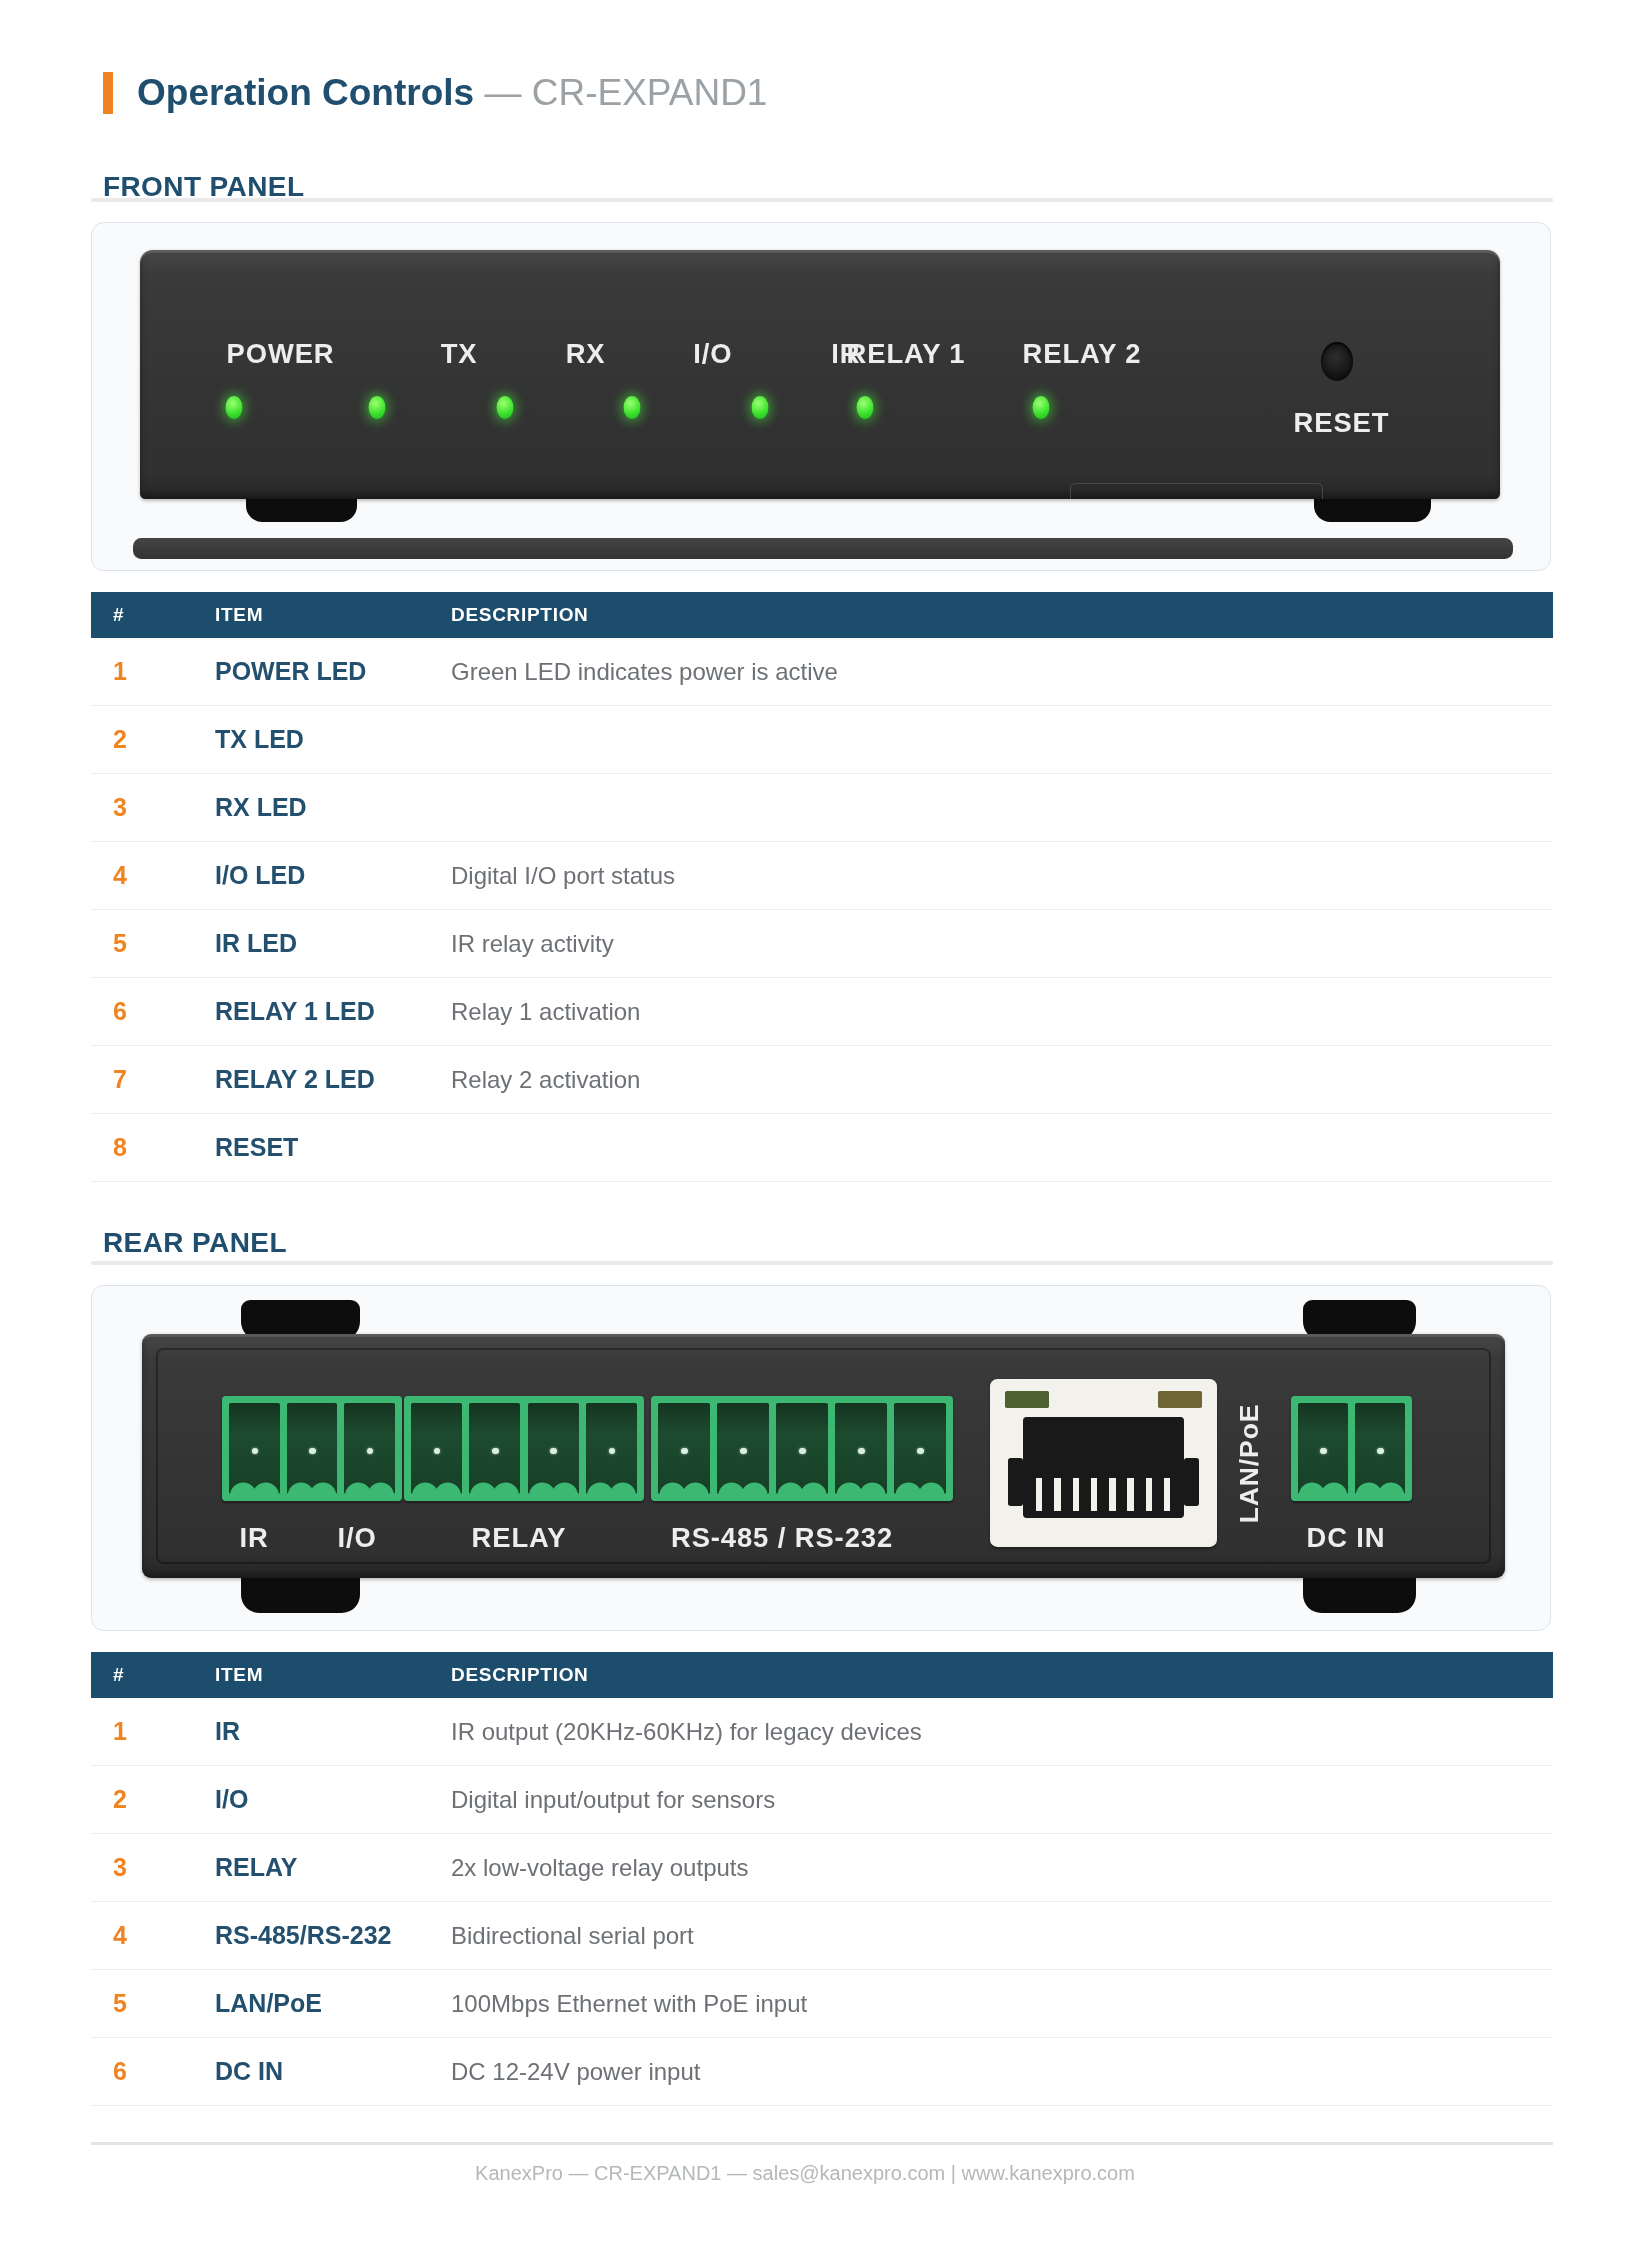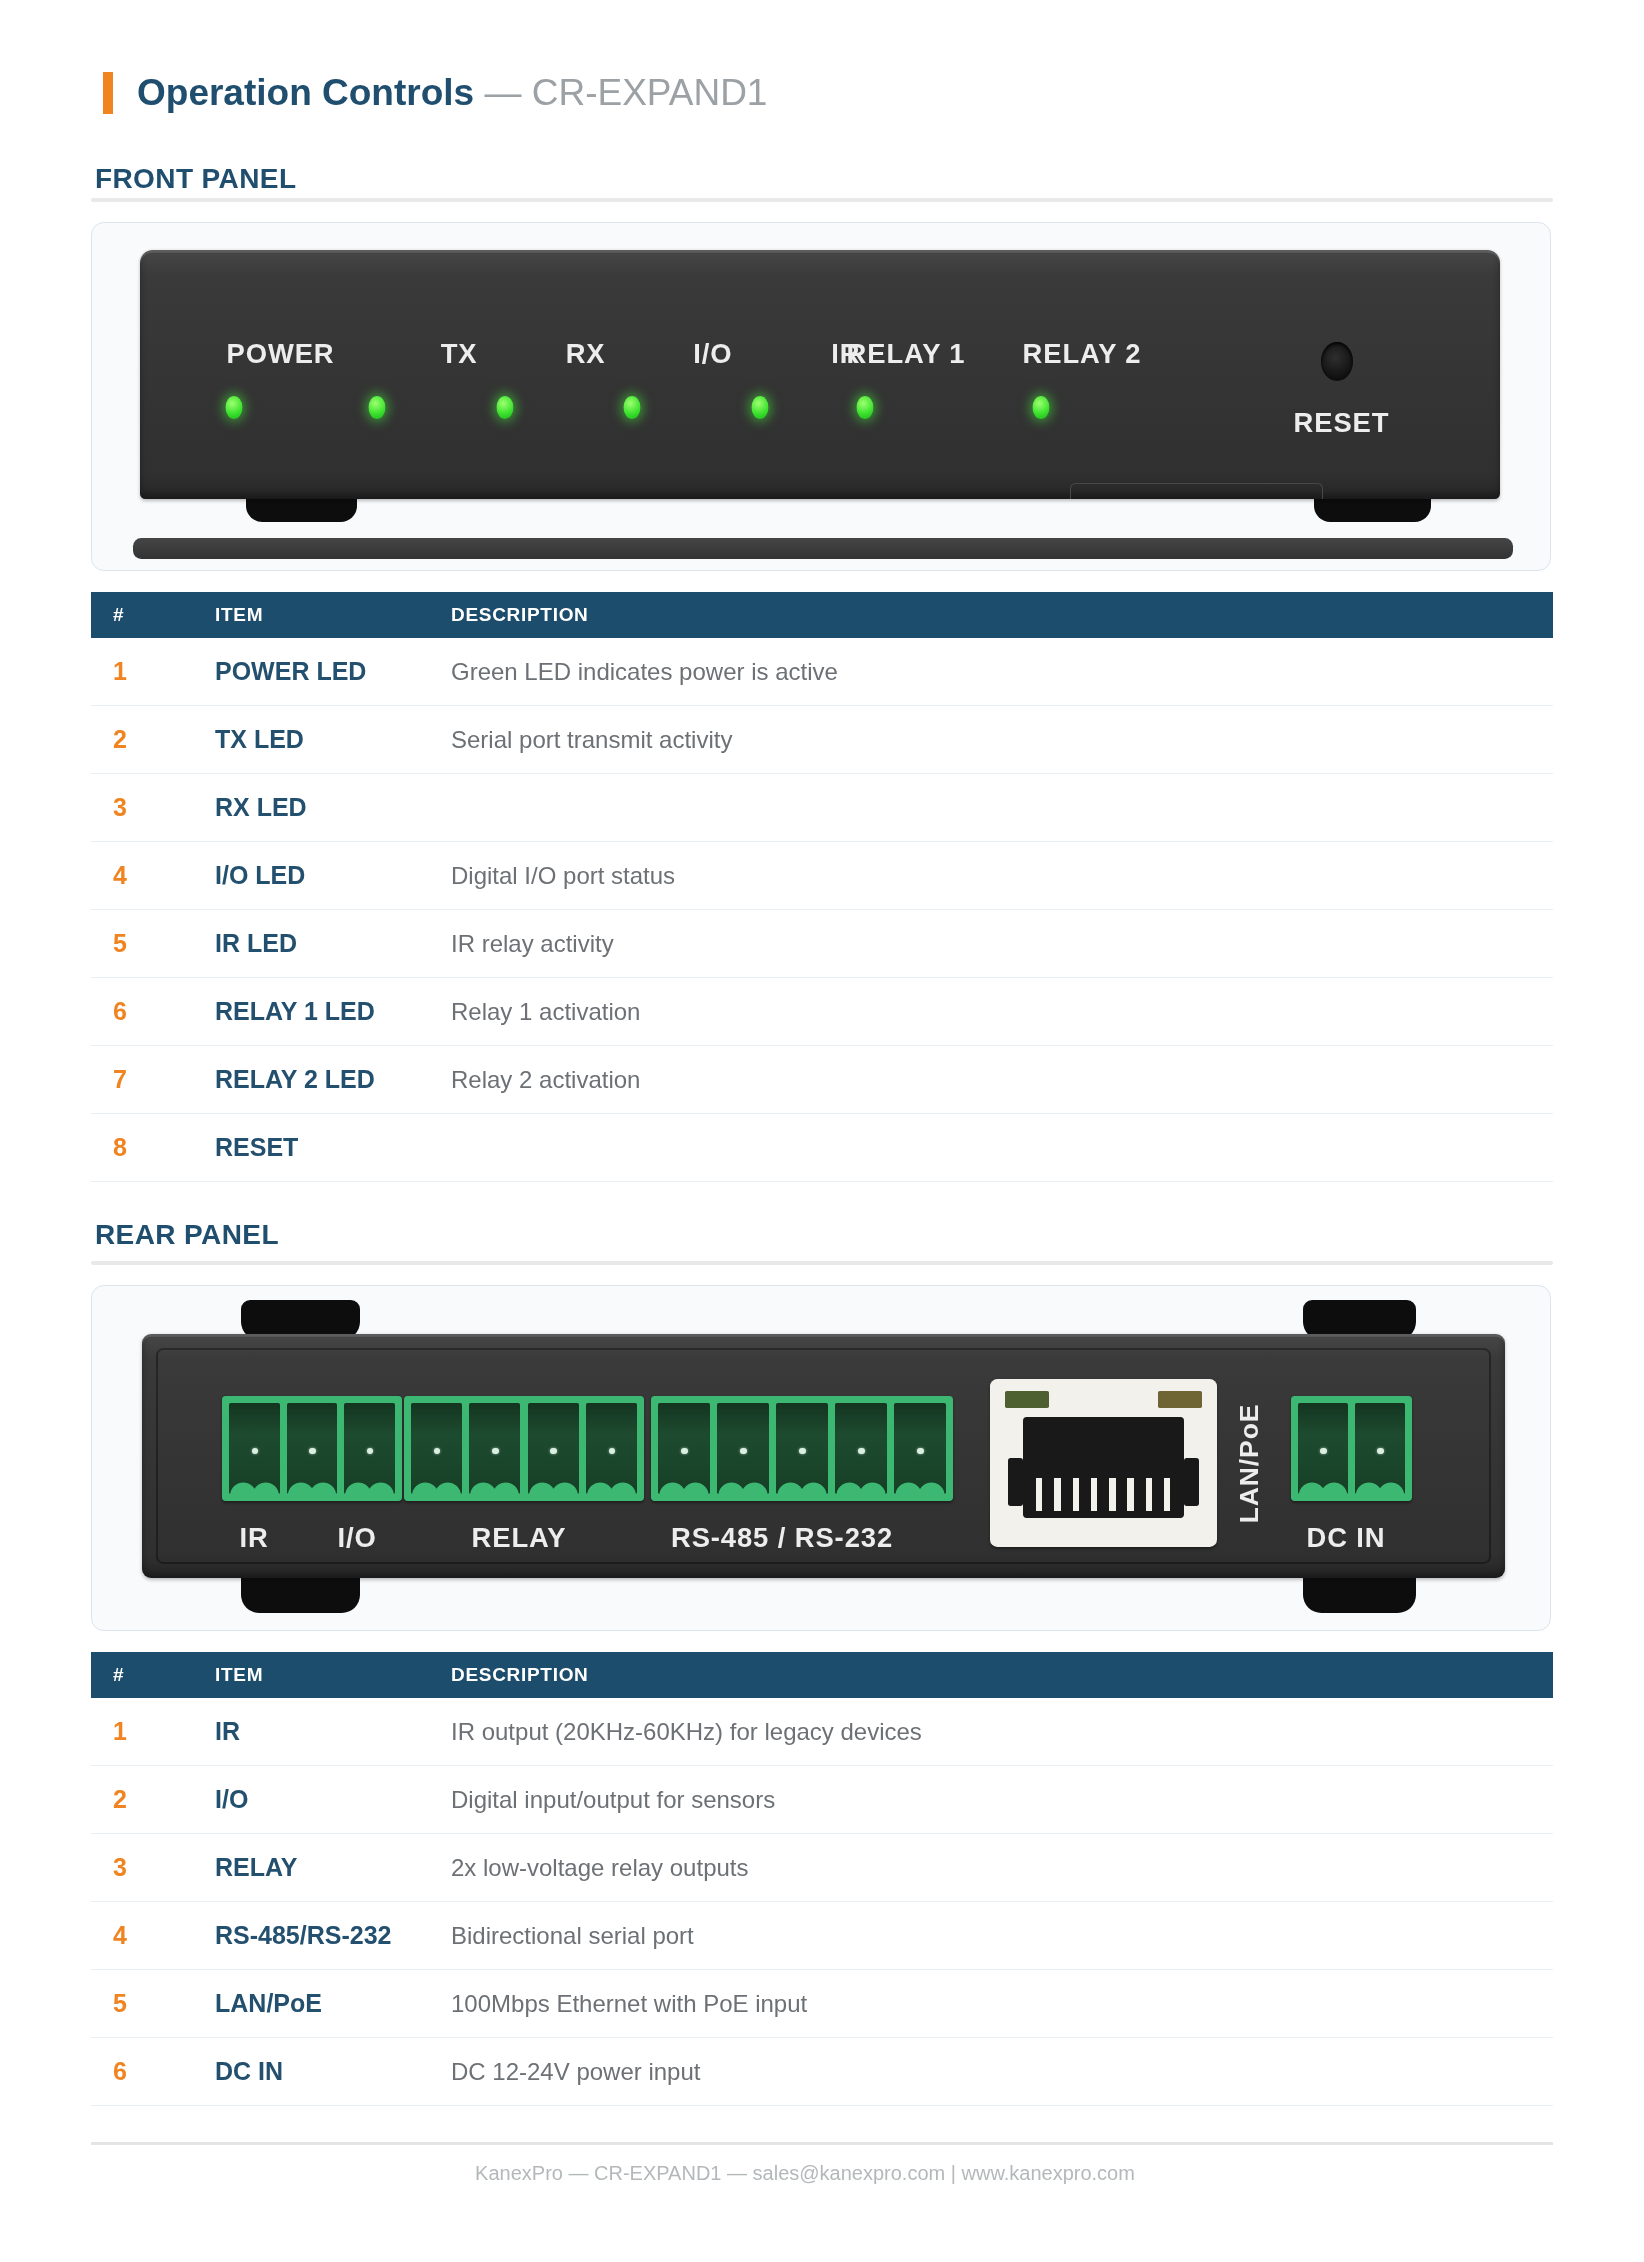--- a/index.html
+++ b/index.html
@@ -7,21 +7,21 @@
     width:1645px;height:2262px;position:relative;background:#ffffff;
     font-family:"Liberation Sans", sans-serif;overflow:hidden;
     -webkit-font-smoothing:antialiased;
   }
   
   .page-header{position:absolute;left:103px;top:71px;display:flex;align-items:center;}
   .accent-bar{width:10px;height:42px;background:#f08421;margin-right:24px;}
   h1{margin:0;font-size:37px;line-height:44px;font-weight:bold;color:#1f4e6f;}
   h1 .t-model{color:#9ca1a5;font-weight:normal;}
   
-  .section-heading{position:absolute;left:91px;margin:4px;font-size:28px;font-weight:bold;color:#1f4e6f;letter-spacing:0.4px;}
+  .section-heading{position:absolute;left:91px;margin:12px;font-size:28px;font-weight:bold;color:#1f4e6f;letter-spacing:0.4px;}
   #front-heading{top:159px;}
   #rear-heading{top:1215px;}
   .rule{position:absolute;left:91px;width:1462px;height:3.7px;background:#e9e9e9;border-radius:1.8px;}
   #front-rule{top:198px;}
   #rear-rule{top:1261px;}
   
   .panel-figure{position:absolute;left:91px;width:1458px;background:#f8fafc;border:1.8px solid #dbe4ec;border-radius:12.8px;}
   #front-figure{top:222px;height:347px;}
   #rear-figure{top:1285px;height:344px;}
   
@@ -151,21 +151,20 @@
   </div>
   <div class="rows">
       <div class="trow">
         <div class="cell c1 c-num">1</div>
         <div class="cell c2 c-item">POWER LED</div>
         <div class="cell c3 c-desc">Green LED indicates power is active</div>
       </div>
       <div class="trow">
         <div class="cell c1 c-num">2</div>
         <div class="cell c2 c-item">TX LED</div>
-        <div class="cell c3 c-desc">Serial port transmit activity</div>
       </div>
       <div class="trow">
         <div class="cell c1 c-num">3</div>
         <div class="cell c2 c-item">RX LED</div>
       </div>
       <div class="trow">
         <div class="cell c1 c-num">4</div>
         <div class="cell c2 c-item">I/O LED</div>
         <div class="cell c3 c-desc">Digital I/O port status</div>
       </div>

